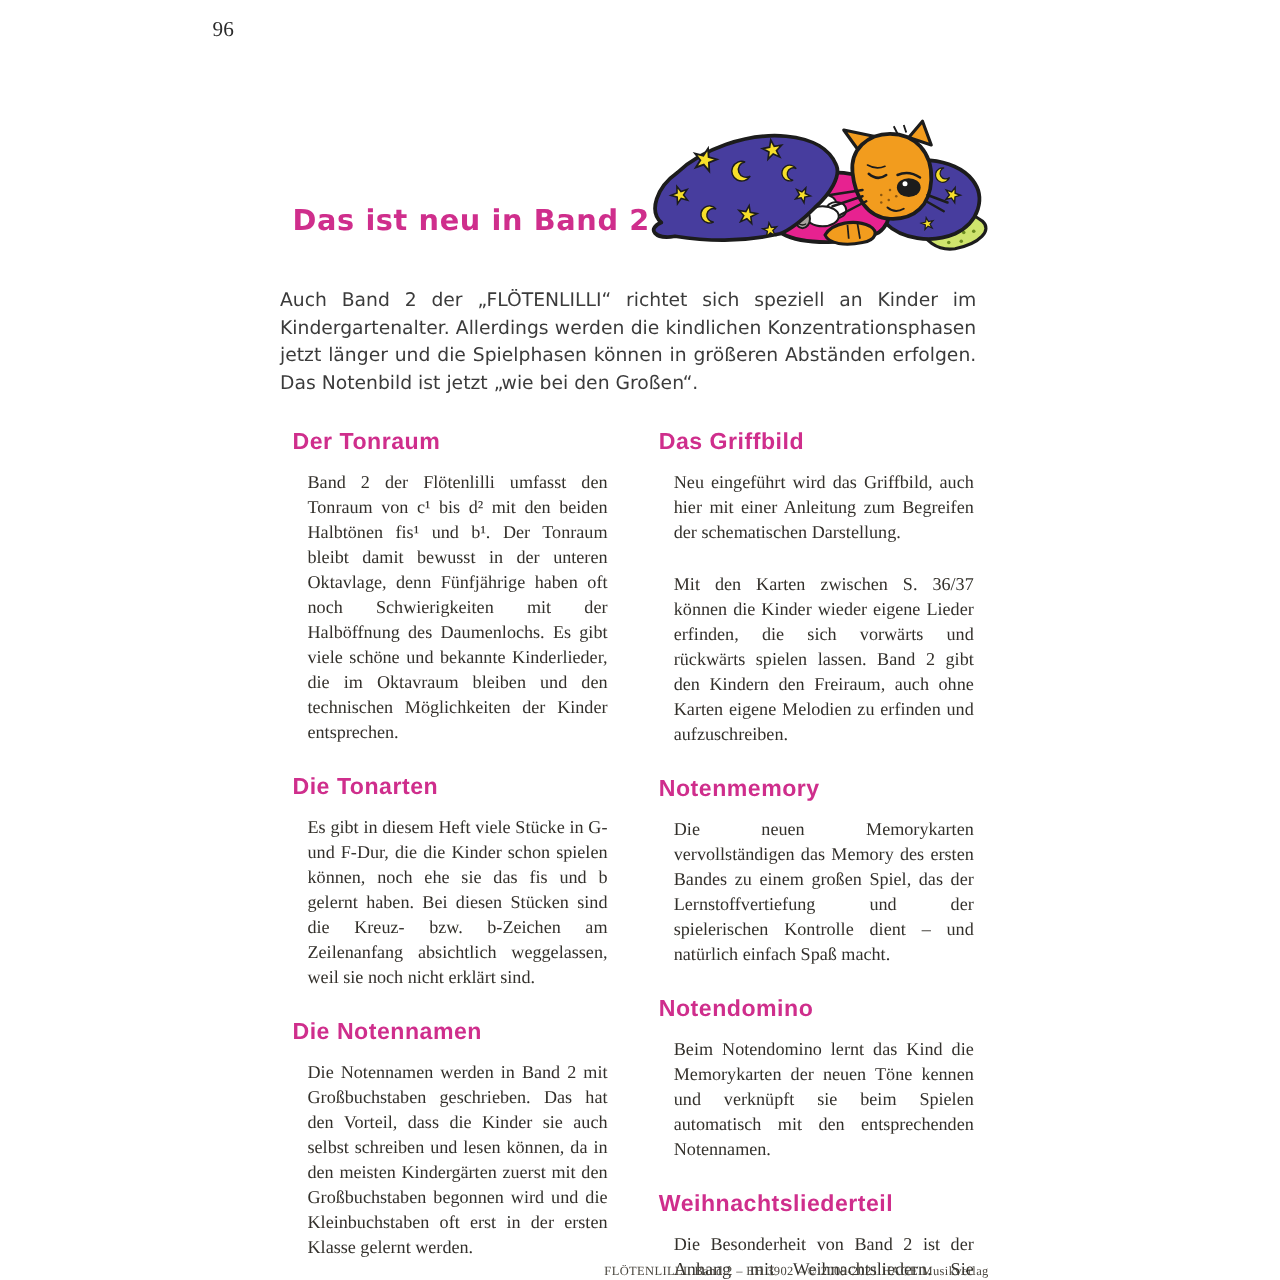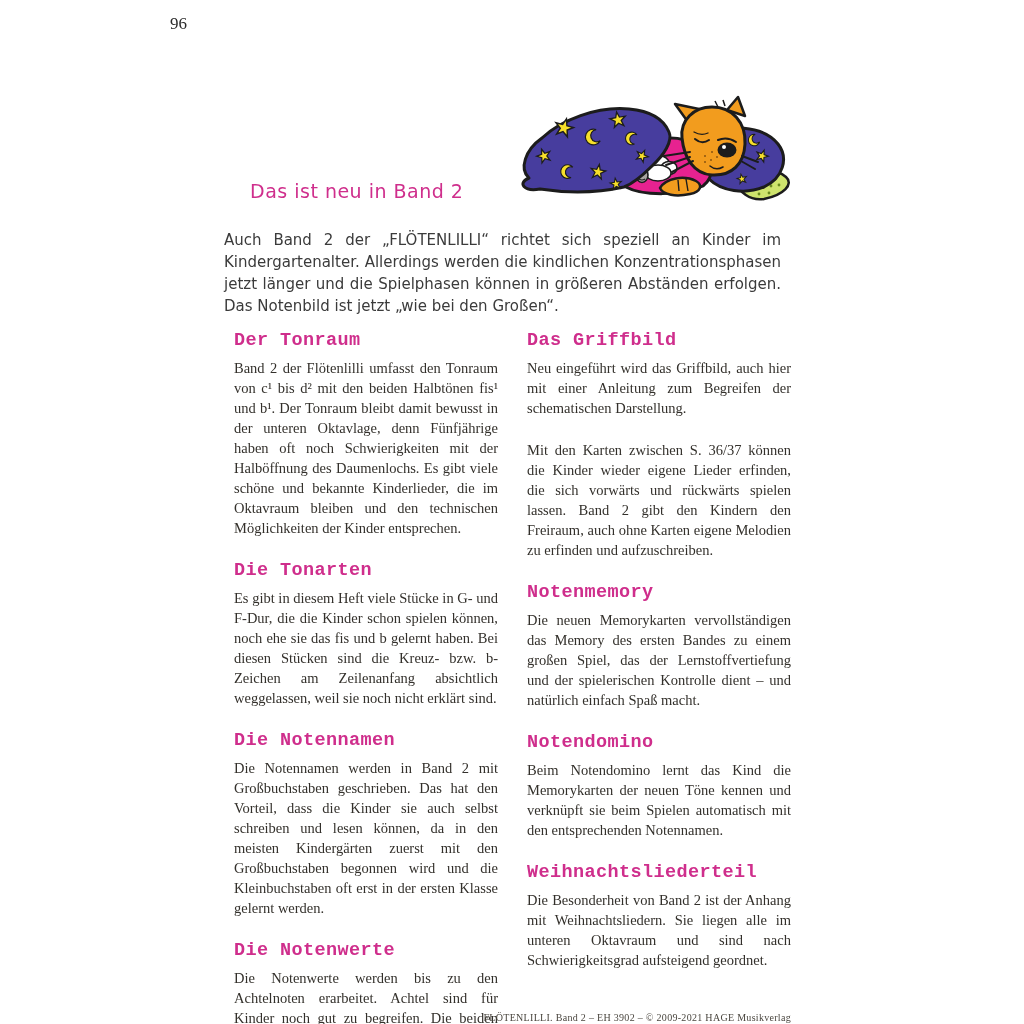--- a/index.html
+++ b/index.html
@@ -21,51 +21,51 @@
   }
   .page-number{
     position:absolute;left:170px;top:14px;
     font-size:17px;color:#2b2b2b;
     font-family:"Liberation Serif", serif;
   }
   .illustration{
     position:absolute;left:512px;top:94px;width:282px;height:114px;
   }
   .title{
-    position:absolute;left:234px;top:164px;margin:16px;
+    position:absolute;left:234px;top:164px;margin:0;
     font-family:"DejaVu Sans", sans-serif;
-    font-weight:400;
-    font-size:19px;letter-spacing:.5px;
+    font-weight:700;
+    font-size:23px;letter-spacing:.5px;
     color:var(--color-heading);
     white-space:nowrap;
   }
   .intro{
     position:absolute;left:224px;top:229px;width:557px;margin:0;
     font-family:"DejaVu Sans", sans-serif;
     font-size:15px;line-height:22px;
     text-align:justify;
     color:var(--color-intro);
     hyphens:auto;
   }
   .columns{
     position:absolute;left:234px;top:330px;width:557px;
     display:flex;gap:29px;
   }
   .col{width:264px;}
   .section{margin:0 0 22px 0;}
   .section h2{
-    margin:0 0 7px 0;
-    font-family:Liberation Mono, monospace;
+    margin:12px 0 7px 0;
+    font-family:Liberation Sans, sans-serif;
     font-weight:600;
     font-size:18.5px;letter-spacing:.4px;
     color:var(--color-heading);
     white-space:nowrap;
   }
   .section p{
-    margin:0;
+    margin:12px;
     font-size:14.5px;line-height:20px;
     text-align:justify;
     hyphens:auto;
     color:var(--color-body);
   }
   .footer{
     position:absolute;left:234px;top:1012px;width:557px;
     text-align:right;
     font-size:10px;letter-spacing:.3px;
     color:var(--color-footer);

